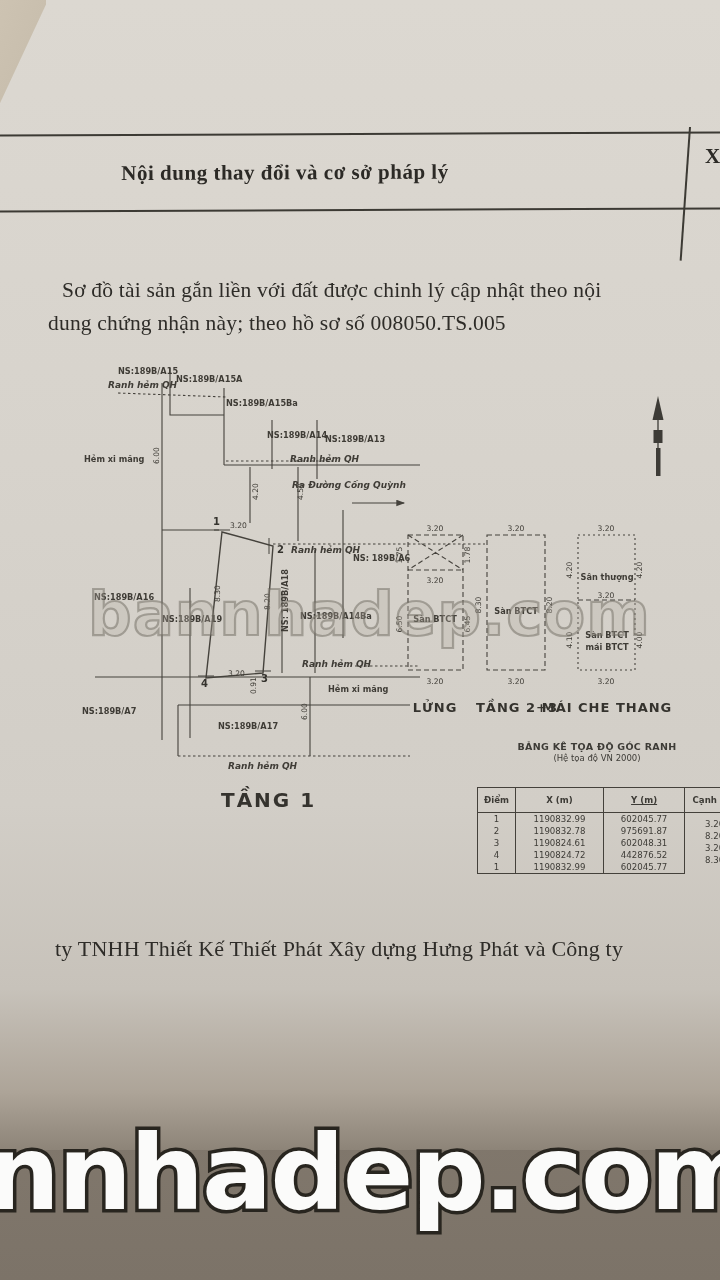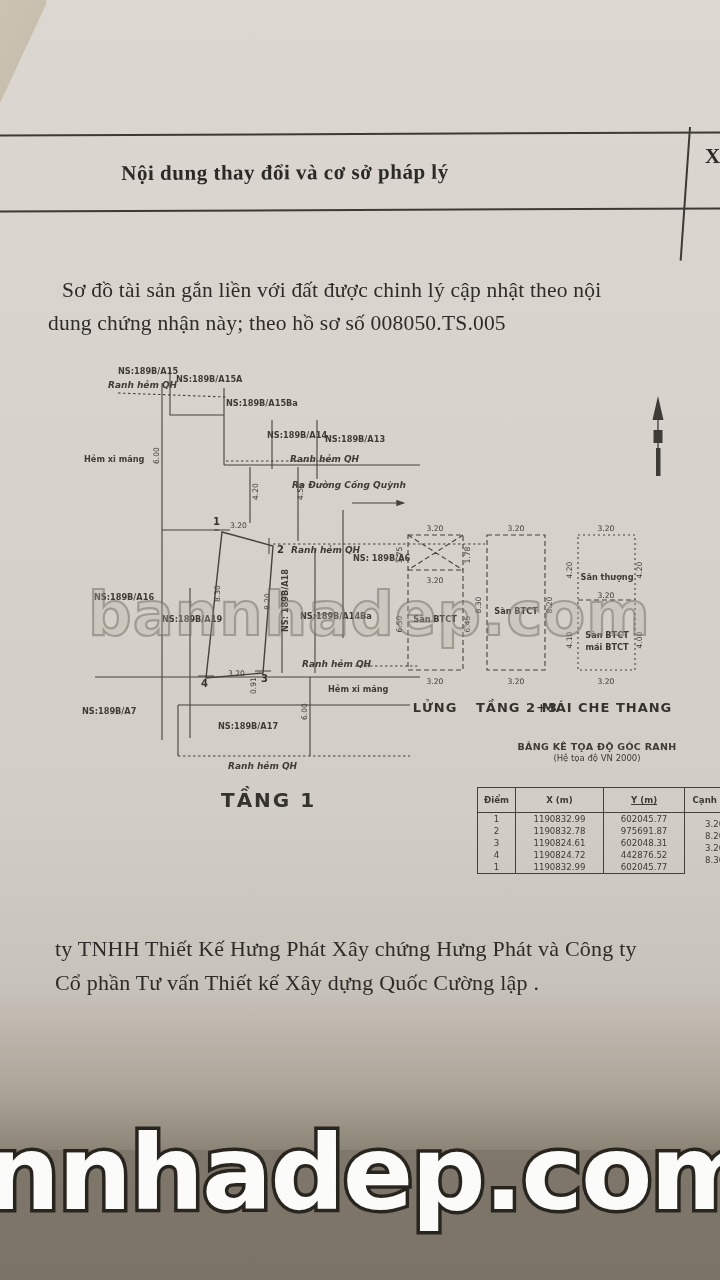--- a/index.html
+++ b/index.html
@@ -245,22 +245,21 @@
             <td>1</td>
             <td>1190832.99</td>
             <td>602045.77</td>
           </tr>
         </tbody>
       </table>
     </div>
 
     <div class="footnote">
       <br>
-      <span>ty TNHH Thiết Kế Hưng Phát Xây chứng Hưng Phát và Công ty</span><br>
-      <span>Cổ phần Tư vấn Thiết kế Xây dựng Quốc Cường lập .</span>
+      <span>ty TNHH Thiết Kế Thiết Phát Xây dựng Hưng Phát và Công ty</span><br>
     </div>
 
     <div class="wm-mid">bannhadep.com</div>
   </div>
 
   <div class="wm-bottom">
     <span class="wm-stroke">nnhadep.com</span>
     <span class="wm-fill">nnhadep.com</span>
   </div>
 </div>

